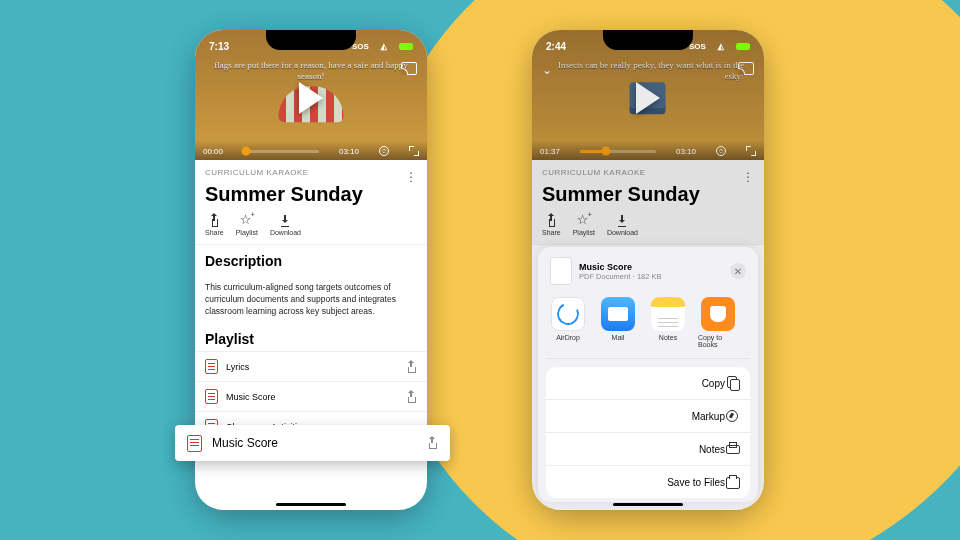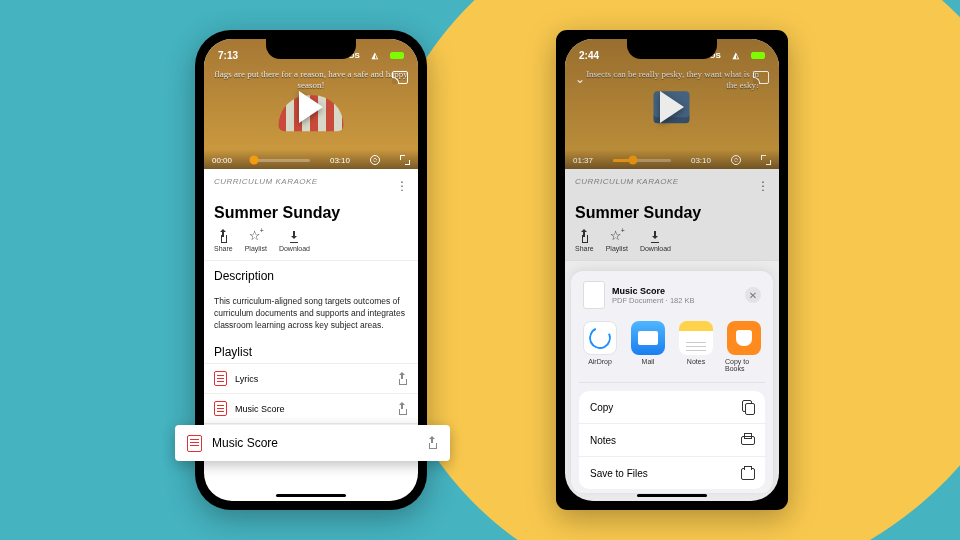--- a/index.html
+++ b/index.html
@@ -16,25 +16,24 @@
     background: #f8c84e;
     border-radius: 48% 52% 55% 45% / 50% 48% 52% 50%;
     right: -90px; top: -90px;
     transform: rotate(-8deg);
   }
   .phone {
     position: absolute;
     width: 232px; height: 480px;
     background: #000;
     border-radius: 36px;
-    padding: 9px;
     box-shadow: 0 8px 30px rgba(0,0,0,.3);
   }
   .phone.left { left: 195px; top: 30px; }
-  .phone.right { left: 556px; top: 30px; border-radius: 11px; }
+  .phone.right { left: 532px; top: 30px; }
   .screen {
     width: 100%; height: 100%;
     background: #fff;
     border-radius: 28px;
     overflow: hidden;
     position: relative;
     display: flex; flex-direction: column;
   }
   .notch {
     position: absolute; top: 0; left: 50%;
@@ -101,35 +100,35 @@
   .gear { width:10px; height:10px; border:1.5px solid #fff; border-radius:50%; position:relative;}
   .gear::after{content:'';position:absolute;inset:2px;border:1px dotted #fff;border-radius:50%;}
   .fs { width:10px; height:10px; position:relative;}
   .fs::before,.fs::after{content:'';position:absolute;width:4px;height:4px;border:1.5px solid #fff;}
   .fs::before{top:0;left:0;border-right:none;border-bottom:none;}
   .fs::after{bottom:0;right:0;border-left:none;border-top:none;}
   .meta {
     padding: 8px 10px 6px;
     position:relative;
   }
-  .category { font-size:8px; letter-spacing:.5px; color:#888;font-style:italic; }
-  .title { font-size:16px; font-weight:600; margin-top:18px; }
+  .category { font-size:8px; letter-spacing:.5px; color:#888; }
+  .title { font-size:20px; font-weight:600; margin-top:6px; }
   .more { position:absolute; right:10px; top:10px; font-size:12px; color:#555; }
   .actions { display:flex; gap:12px; padding:2px 10px 8px; border-bottom:1px solid #eee;}
   .act { display:flex; flex-direction:column; align-items:center; gap:1px; font-size:7px; color:#333;}
   .act-icon { width:14px; height:14px; position:relative; }
   .i-share::before{content:'';position:absolute;left:5px;top:5px;width:4px;height:7px;border:1px solid #333;border-top:none;}
   .i-share::after{content:'';position:absolute;left:6px;top:0;width:2px;height:7px;background:#333;}
   .i-share .arr{position:absolute;left:4px;top:-1px;border-left:3px solid transparent;border-right:3px solid transparent;border-bottom:3px solid #333;}
   .i-star::before{content:'☆';position:absolute;font-size:13px;top:-2px;left:0;}
   .i-star::after{content:'+';position:absolute;font-size:7px;top:-3px;right:-1px;}
   .i-dl::before{content:'';position:absolute;left:6px;top:1px;width:2px;height:7px;background:#333;}
   .i-dl::after{content:'';position:absolute;left:4px;top:6px;border-left:3px solid transparent;border-right:3px solid transparent;border-top:3px solid #333;}
   .i-dl .bar{position:absolute;left:3px;bottom:1px;width:8px;height:1.5px;background:#333;}
-  .section-h { font-size:12px; font-weight:400; padding:8px 10px 4px; }
+  .section-h { font-size:14px; font-weight:700; padding:8px 10px 4px; }
   .desc { font-size:8.5px; line-height:12px; padding:2px 10px; color:#222;}
   .res-row {
     display:flex; align-items:center; gap:8px;
     padding:7px 10px; border-top:1px solid #eee;
     font-size:9px;
     text-align:right;
   }
   .pdf-ic {
     width:13px; height:15px; border:1px solid #d33; border-radius:2px;
     position:relative;
@@ -171,21 +170,21 @@
   .app-ic { width:34px;height:34px;border-radius:8px;display:flex;align-items:center;justify-content:center;}
   .ic-airdrop{background:#fff;border:1px solid #e3e3e7;}
   .ic-airdrop::before{content:'';width:18px;height:18px;border:2px solid #1e90ff;border-radius:50%;border-top-color:transparent;transform:rotate(20deg);}
   .ic-mail{background:linear-gradient(180deg,#4fb6ff,#1a7ef0);}
   .ic-mail::before{content:'';width:20px;height:14px;background:#fff;border-radius:2px;}
   .ic-notes{background:linear-gradient(180deg,#ffd24a 0 30%,#fff 30%);}
   .ic-notes::before{content:'';width:20px;height:1px;background:#ccc;box-shadow:0 4px 0 #ccc,0 8px 0 #ccc;margin-top:8px;}
   .ic-books{background:#ff8a1e;}
   .ic-books::before{content:'';width:16px;height:16px;background:#fff;border-radius:3px 3px 7px 7px;}
   .sheet-list { background:#fff; border-radius:10px; margin-top:8px;}
-  .sheet-row { display:flex;align-items:center;justify-content:space-between;padding:9px 11px;font-size:10px;border-bottom:1px solid #eee;}
+  .sheet-row { display:flex;align-items:center;justify-content:flex-end;padding:9px 11px;font-size:10px;border-bottom:1px solid #eee;}
   .sheet-row:last-child{border-bottom:none;}
   .sr-icon { width:14px;height:14px;position:relative;}
   .sr-copy::before{content:'';position:absolute;left:2px;top:0;width:8px;height:10px;border:1px solid #333;border-radius:2px;}
   .sr-copy::after{content:'';position:absolute;left:5px;top:3px;width:8px;height:10px;border:1px solid #333;border-radius:2px;background:#fff;}
   .sr-markup::before{content:'';position:absolute;inset:1px;border:1.5px solid #333;border-radius:50%;}
   .sr-markup::after{content:'';position:absolute;left:5px;top:4px;width:3px;height:5px;background:#333;transform:rotate(30deg);}
   .sr-print::before{content:'';position:absolute;left:1px;top:3px;width:12px;height:7px;border:1px solid #333;border-radius:2px;}
   .sr-print::after{content:'';position:absolute;left:4px;top:0;width:6px;height:4px;border:1px solid #333;}
   .sr-save::before{content:'';position:absolute;left:1px;top:2px;width:12px;height:10px;border:1px solid #333;border-radius:2px;}
   .sr-save::after{content:'';position:absolute;left:4px;top:0;width:6px;height:3px;border:1px solid #333;border-bottom:none;background:#fff;}
@@ -356,20 +355,24 @@
             <div class="app-ic ic-books"></div>
             <span>Copy to Books</span>
           </div>
       </div>
       <div class="sheet-list">
         <div class="sheet-row">
             <span>Copy</span>
             <div class="sr-icon sr-copy"></div>
           </div>
         <div class="sheet-row">
+            <span>Markup</span>
+            <div class="sr-icon sr-markup"></div>
+          </div>
+        <div class="sheet-row">
             <span>Notes</span>
             <div class="sr-icon sr-print"></div>
           </div>
         <div class="sheet-row">
             <span>Save to Files</span>
             <div class="sr-icon sr-save"></div>
           </div>
       </div>
     </div>
     <div class="home-ind"></div>

